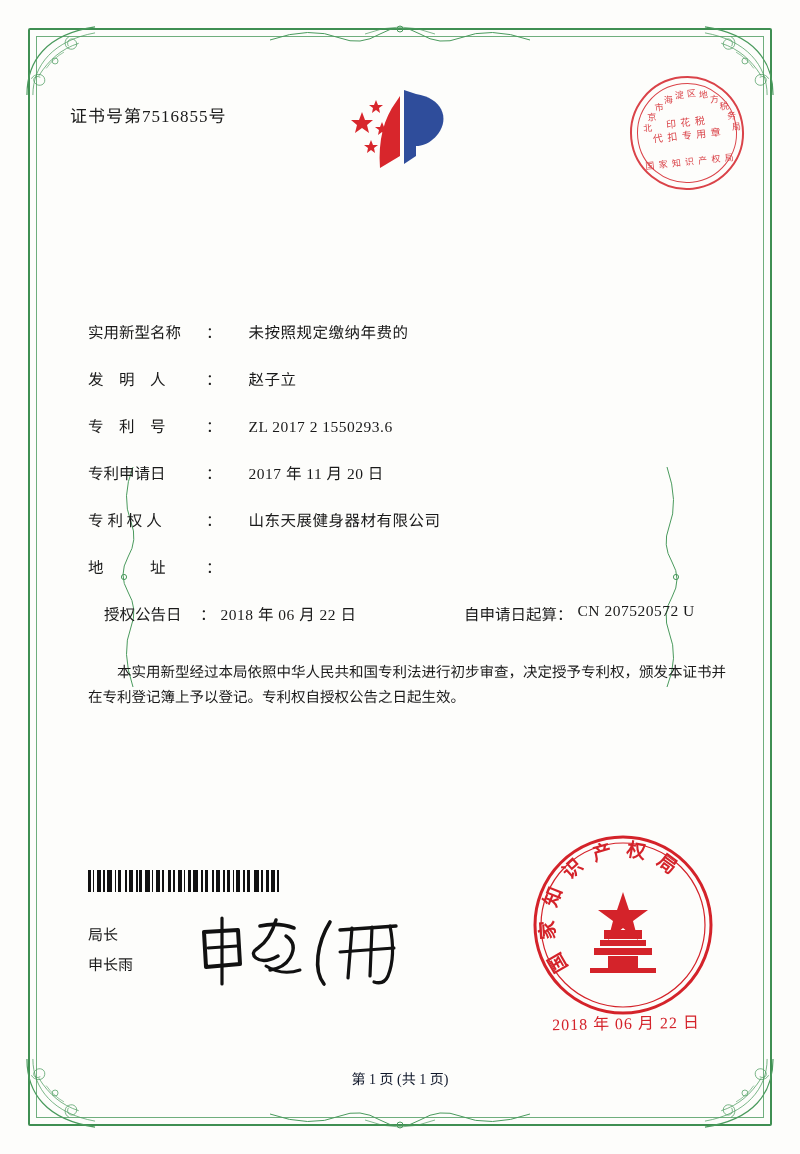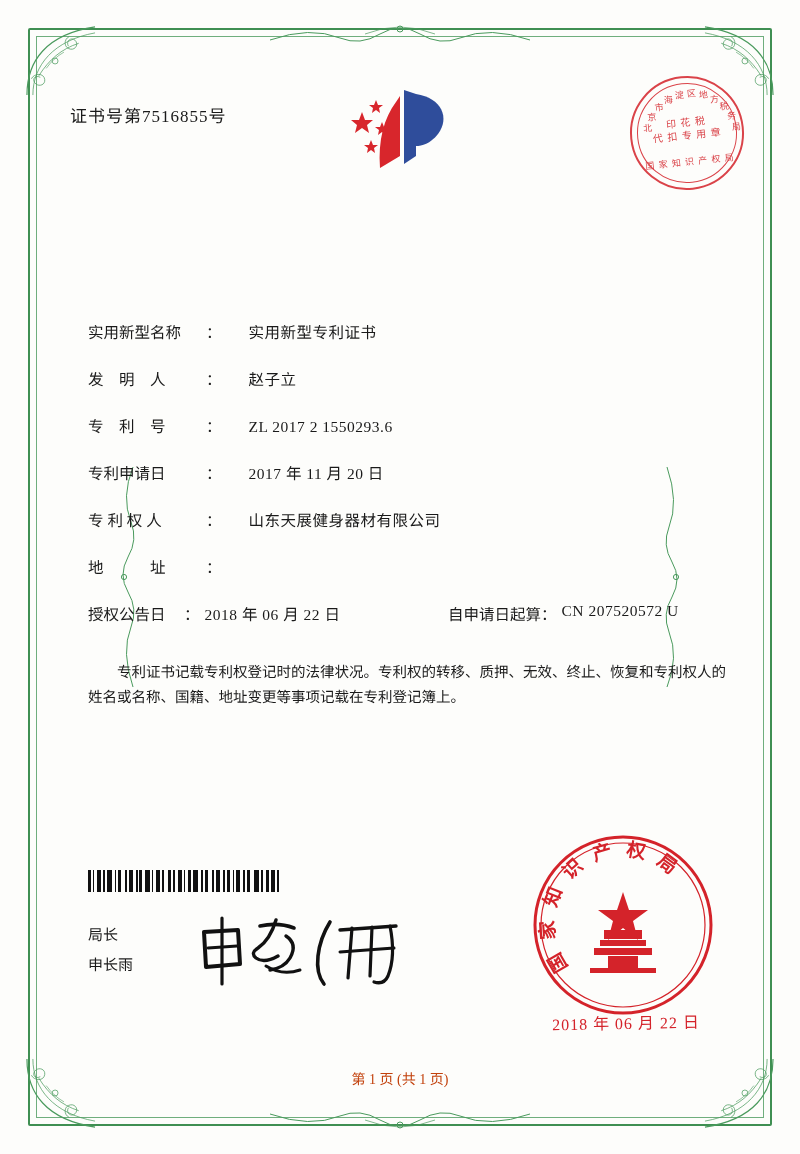--- a/index.html
+++ b/index.html
@@ -129,20 +129,21 @@
     width:96px;
     flex:0 0 96px;
     letter-spacing:0px;
   }
   .field-colon{margin-right:5px;}
   .field-value{letter-spacing:.5px;}
   .grant-row{
     display:flex;
     align-items:flex-end;
     margin-bottom:18px;
+    margin-left:16px;
   }
   .grant-left{flex:0 0 360px;display:flex;}
   .grant-right{display:flex;}
 
   .body-text{
     position:absolute;
     left:28px;right:14px;top:600px;
     font-size:14.5px;
     line-height:25px;
     text-align:justify;
@@ -183,21 +184,21 @@
     font-size:16px;
     color:#d4232a;
     letter-spacing:1px;
     transform:rotate(-1deg);
   }
   .page-foot{
     position:absolute;
     left:0;right:0;bottom:6px;
     text-align:center;
     font-size:14px;
-    color:#c2410c;
+    color:#0f172a;
   }
 </style>
 </head>
 <body>
 
 <div class="page">
 
   <div class="border-outer"></div>
   <div class="border-inner"></div>
 
@@ -313,21 +314,21 @@
         <div>代 扣 专 用 章</div>
       </div>
       <div class="st-mid" style="top:78px;font-size:9px;">国 家 知 识 产 权 局</div>
     </div>
 
 
     <div class="fields">
       <div class="field-row">
         <span class="field-label">实用新型名称</span>
         <span class="field-colon">：</span>
-        <span class="field-value">实用新型专利证书</span>
+        <span class="field-value">未按照规定缴纳年费的</span>
       </div>
       <div class="field-row">
         <span class="field-label">发　明　人</span>
         <span class="field-colon">：</span>
         <span class="field-value">赵子立</span>
       </div>
       <div class="field-row">
         <span class="field-label">专　利　号</span>
         <span class="field-colon">：</span>
         <span class="field-value">ZL 2017 2 1550293.6</span>
@@ -355,21 +356,21 @@
         </span>
         <span class="grant-right">
           <span>自申请日起算</span>
           <span class="field-colon">：</span>
           <span class="field-value">CN 207520572 U</span>
         </span>
       </div>
     </div>
 
     <div class="body-text">
-      <p>专利证书记载专利权登记时的法律状况。专利权的转移、质押、无效、终止、恢复和专利权人的姓名或名称、国籍、地址变更等事项记载在专利登记簿上。</p>
+      <p>本实用新型经过本局依照中华人民共和国专利法进行初步审查，决定授予专利权，颁发本证书并在专利登记簿上予以登记。专利权自授权公告之日起生效。</p>
     </div>
 
     <div class="barcode">
       <i style="width:3px"></i>
         <i style="width:2px;background:transparent"></i>
       <i style="width:1px"></i>
         <i style="width:3px;background:transparent"></i>
       <i style="width:4px"></i>
         <i style="width:2px;background:transparent"></i>
       <i style="width:2px"></i>

